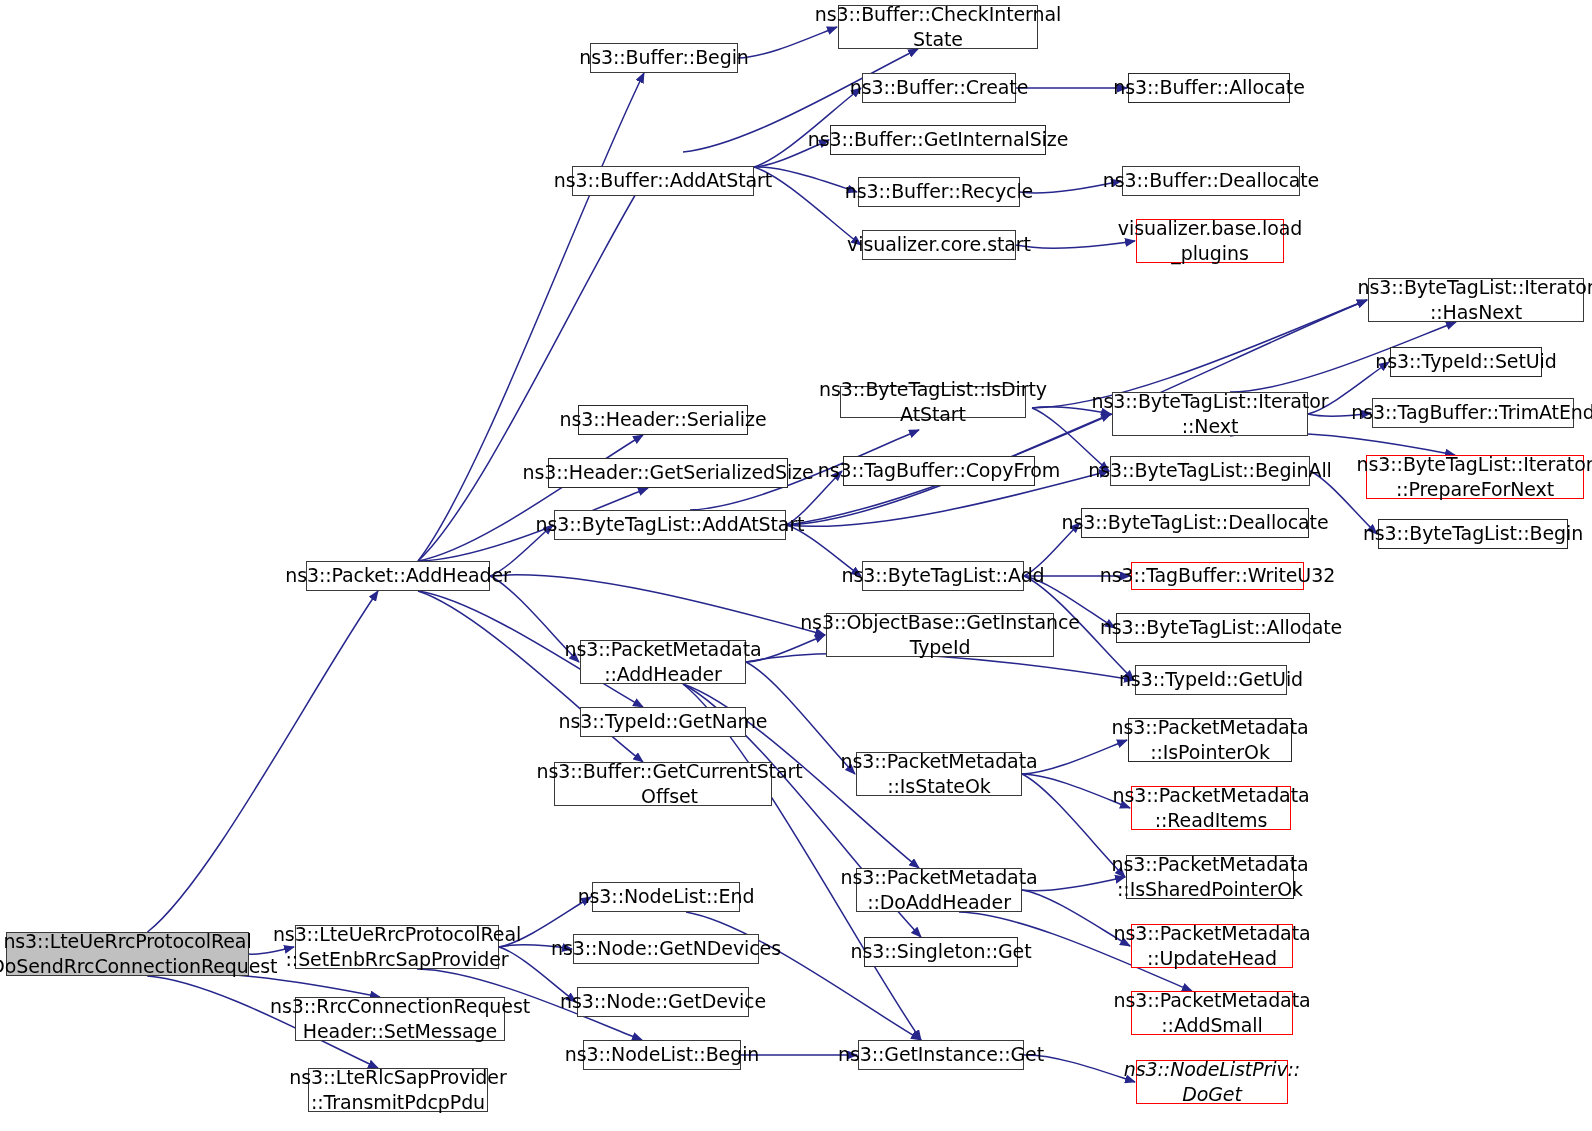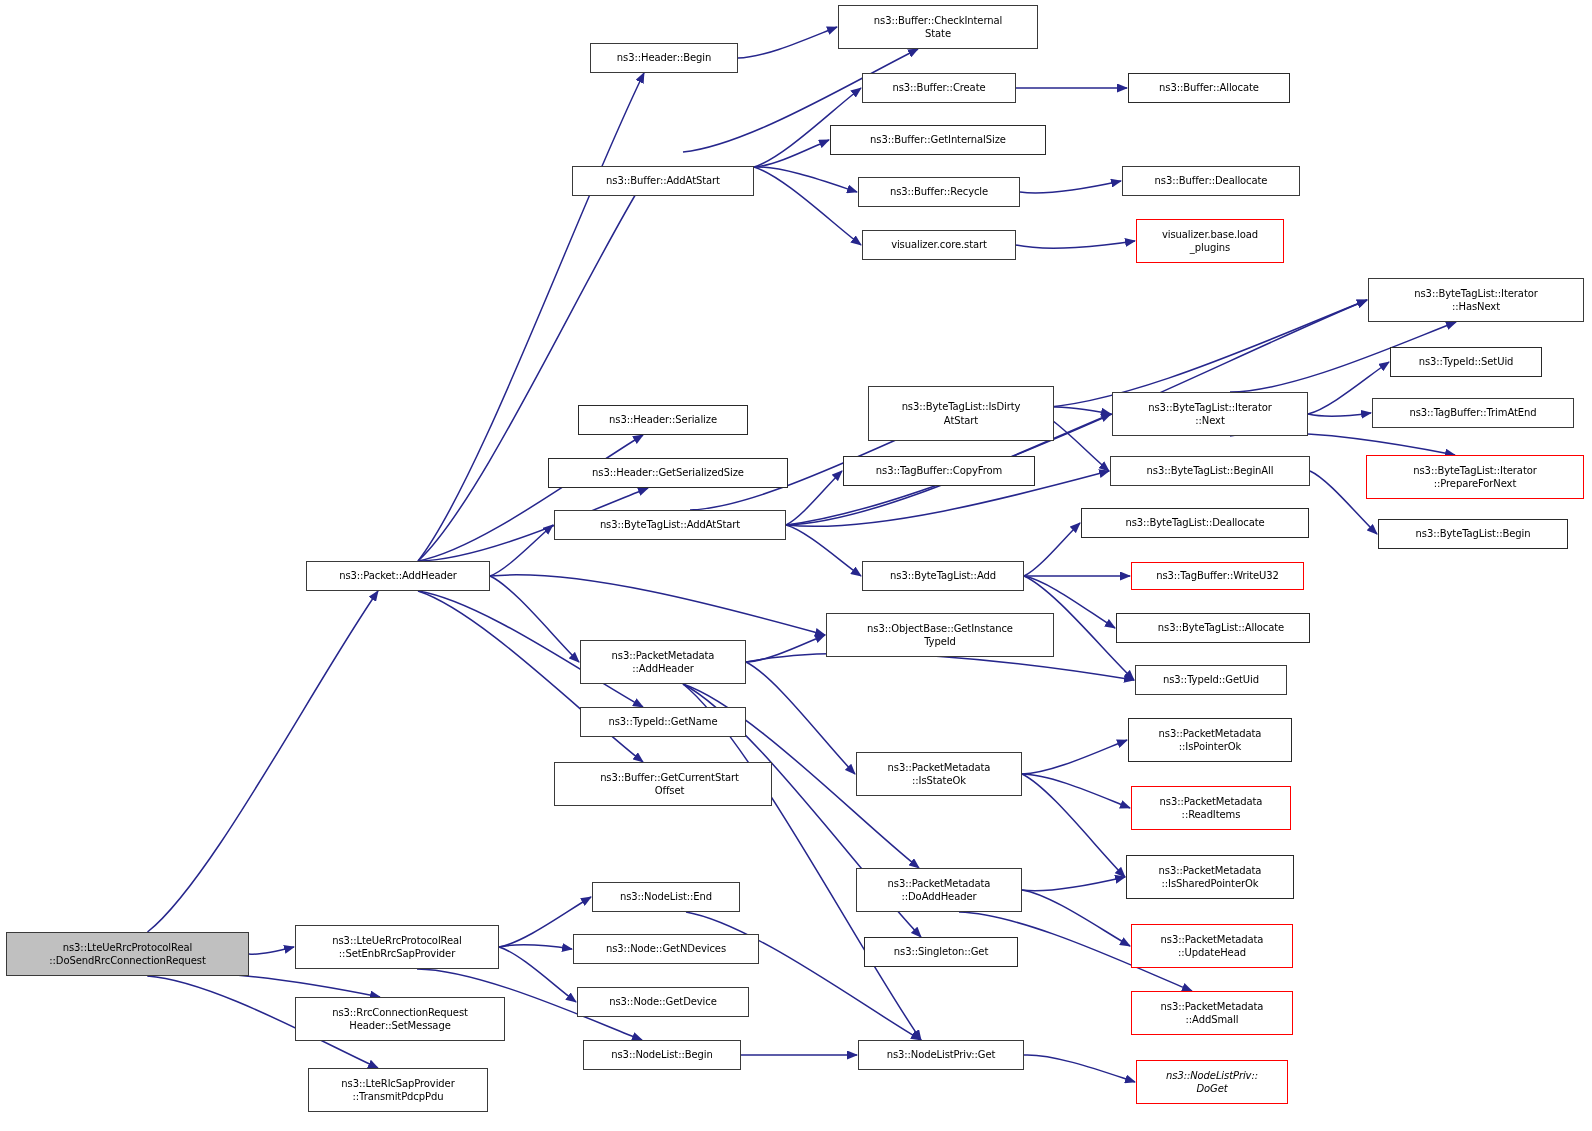--- a/index.html
+++ b/index.html
@@ -1,21 +1,21 @@
 <!DOCTYPE html>
 <html><head>
 <meta charset="utf-8">
 <style>
   html,body{margin:0;padding:0;background:#ffffff;}
   #canvas{position:relative;width:1592px;height:1131px;background:#ffffff;
           font-family:"DejaVu Sans","Liberation Sans",sans-serif;overflow:hidden;}
   svg#edges{position:absolute;left:0;top:0;width:1592px;height:1131px;pointer-events:none;}
   .node{position:absolute;box-sizing:border-box;display:flex;align-items:center;
         justify-content:center;text-align:center;background:#ffffff;
-        border:1px solid #2a2a2a;color:#000000;font-size:10px;line-height:1.32;
+        border:1px solid #2a2a2a;color:#000000;font-size:19px;line-height:1.32;
         padding:1px 4px;white-space:pre-line;letter-spacing:-0.1px;}
   .node.thick{border:1.6px solid #3a3a3a;}
   .node.red{border:1.6px solid #ff0000;}
   .node.cur{background:#c0c0c0;border:1.6px solid #3a3a3a;}
 </style>
 </head>
 <body>
 
 <div id="canvas">
   <svg id="edges">
@@ -80,36 +80,36 @@
         <path d="M683,684 C748.45,736.2651208014117 855.55,944.9119881238371 921,1040" fill="none" stroke="#26268c" stroke-width="1.5" marker-end="url(#ah)"></path>
         <path d="M1022,774 C1050.875,773.5238919004959 1098.125,751.5128648694978 1127,740" fill="none" stroke="#26268c" stroke-width="1.5" marker-end="url(#ah)"></path>
         <path d="M1022,774 C1051.7,774.2903464755466 1100.3,796.3871096406789 1130,808" fill="none" stroke="#26268c" stroke-width="1.5" marker-end="url(#ah)"></path>
         <path d="M1022,774 C1050.325,787.7068401999121 1096.675,848.7267601076451 1125,877" fill="none" stroke="#26268c" stroke-width="1.5" marker-end="url(#ah)"></path>
         <path d="M1022,890 C1050.325,893.8231145514877 1096.675,883.5586001431087 1125,877" fill="none" stroke="#26268c" stroke-width="1.5" marker-end="url(#ah)"></path>
         <path d="M1022,890 C1051.7,894.6924087106123 1100.3,929.1420662287912 1130,946" fill="none" stroke="#26268c" stroke-width="1.5" marker-end="url(#ah)"></path>
         <path d="M959,912 C1023.075,913.7831505134646 1127.925,964.6140041226348 1192,991" fill="none" stroke="#26268c" stroke-width="1.5" marker-end="url(#ah)"></path>
       </g>
   </svg>
   <div id="node-layer">
-      <div class="node thick" style="left: 590px; top: 43px; width: 148px; height: 30px;">ns3::Header::Begin</div>
+      <div class="node thick" style="left: 590px; top: 43px; width: 148px; height: 30px;">ns3::Buffer::Begin</div>
       <div class="node thick" style="left: 838px; top: 5px; width: 200px; height: 44px;">ns3::Buffer::CheckInternal
 State</div>
       <div class="node thick" style="left: 862px; top: 73px; width: 154px; height: 30px;">ns3::Buffer::Create</div>
       <div class="node" style="left: 1128px; top: 73px; width: 162px; height: 30px;">ns3::Buffer::Allocate</div>
       <div class="node" style="left: 830px; top: 125px; width: 216px; height: 30px;">ns3::Buffer::GetInternalSize</div>
       <div class="node thick" style="left: 572px; top: 166px; width: 182px; height: 30px;">ns3::Buffer::AddAtStart</div>
       <div class="node thick" style="left: 858px; top: 177px; width: 162px; height: 30px;">ns3::Buffer::Recycle</div>
       <div class="node thick" style="left: 1122px; top: 166px; width: 178px; height: 30px;">ns3::Buffer::Deallocate</div>
       <div class="node thick" style="left: 862px; top: 230px; width: 154px; height: 30px;">visualizer.core.start</div>
       <div class="node red" style="left: 1136px; top: 219px; width: 148px; height: 44px;">visualizer.base.load
 _plugins</div>
       <div class="node thick" style="left: 1368px; top: 278px; width: 216px; height: 44px;">ns3::ByteTagList::Iterator
 ::HasNext</div>
       <div class="node" style="left: 1390px; top: 347px; width: 152px; height: 30px;">ns3::TypeId::SetUid</div>
-      <div class="node thick" style="left: 868px; top: 386px; width: 186px; height: 55px;">ns3::ByteTagList::IsDirty
+      <div class="node thick" style="left: 840px; top: 386px; width: 186px; height: 32px;">ns3::ByteTagList::IsDirty
 AtStart</div>
       <div class="node thick" style="left: 1112px; top: 392px; width: 196px; height: 44px;">ns3::ByteTagList::Iterator
 ::Next</div>
       <div class="node thick" style="left: 1372px; top: 398px; width: 202px; height: 30px;">ns3::TagBuffer::TrimAtEnd</div>
       <div class="node" style="left: 578px; top: 405px; width: 170px; height: 30px;">ns3::Header::Serialize</div>
       <div class="node" style="left: 843px; top: 456px; width: 192px; height: 30px;">ns3::TagBuffer::CopyFrom</div>
       <div class="node thick" style="left: 1110px; top: 456px; width: 200px; height: 30px;">ns3::ByteTagList::BeginAll</div>
       <div class="node red" style="left: 1366px; top: 455px; width: 218px; height: 44px;">ns3::ByteTagList::Iterator
 ::PrepareForNext</div>
       <div class="node" style="left: 548px; top: 458px; width: 240px; height: 30px;">ns3::Header::GetSerializedSize</div>
@@ -146,19 +146,19 @@
 ::UpdateHead</div>
       <div class="node" style="left: 864px; top: 937px; width: 154px; height: 30px;">ns3::Singleton::Get</div>
       <div class="node cur" style="left: 6px; top: 932px; width: 243px; height: 44px;">ns3::LteUeRrcProtocolReal
 ::DoSendRrcConnectionRequest</div>
       <div class="node thick" style="left: 577px; top: 987px; width: 172px; height: 30px;">ns3::Node::GetDevice</div>
       <div class="node red" style="left: 1131px; top: 991px; width: 162px; height: 44px;">ns3::PacketMetadata
 ::AddSmall</div>
       <div class="node thick" style="left: 295px; top: 997px; width: 210px; height: 44px;">ns3::RrcConnectionRequest
 Header::SetMessage</div>
       <div class="node thick" style="left: 583px; top: 1040px; width: 158px; height: 30px;">ns3::NodeList::Begin</div>
-      <div class="node thick" style="left: 858px; top: 1040px; width: 166px; height: 30px;">ns3::NodeListPriv::Get</div>
+      <div class="node thick" style="left: 858px; top: 1040px; width: 166px; height: 30px;">ns3::GetInstance::Get</div>
       <div class="node red" style="left: 1136px; top: 1060px; width: 152px; height: 44px; font-style: italic;">ns3::NodeListPriv::
 DoGet</div>
       <div class="node thick" style="left: 308px; top: 1068px; width: 180px; height: 44px;">ns3::LteRlcSapProvider
 ::TransmitPdcpPdu</div>
     </div>
 </div>
 
 </body></html>

